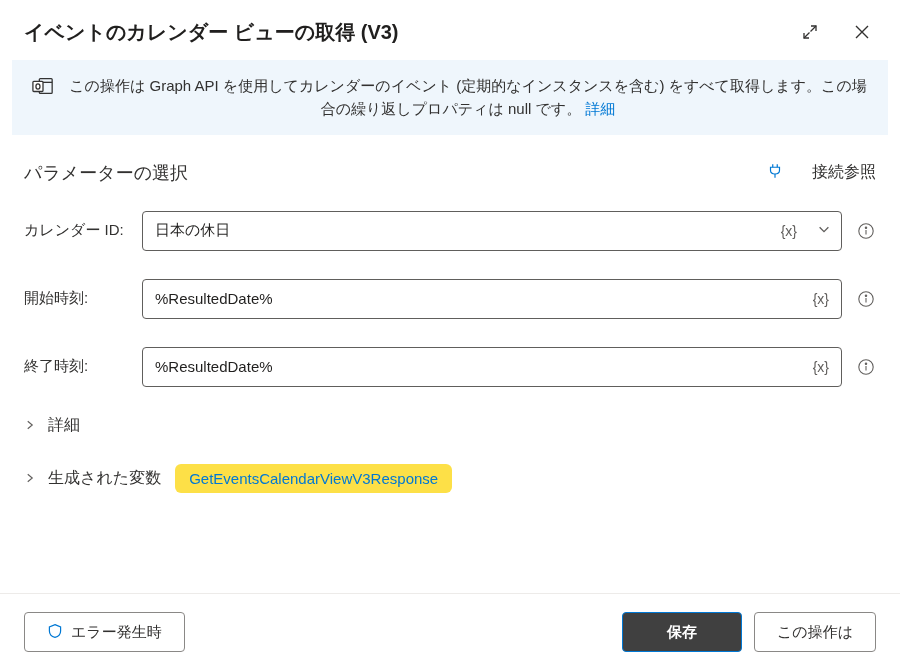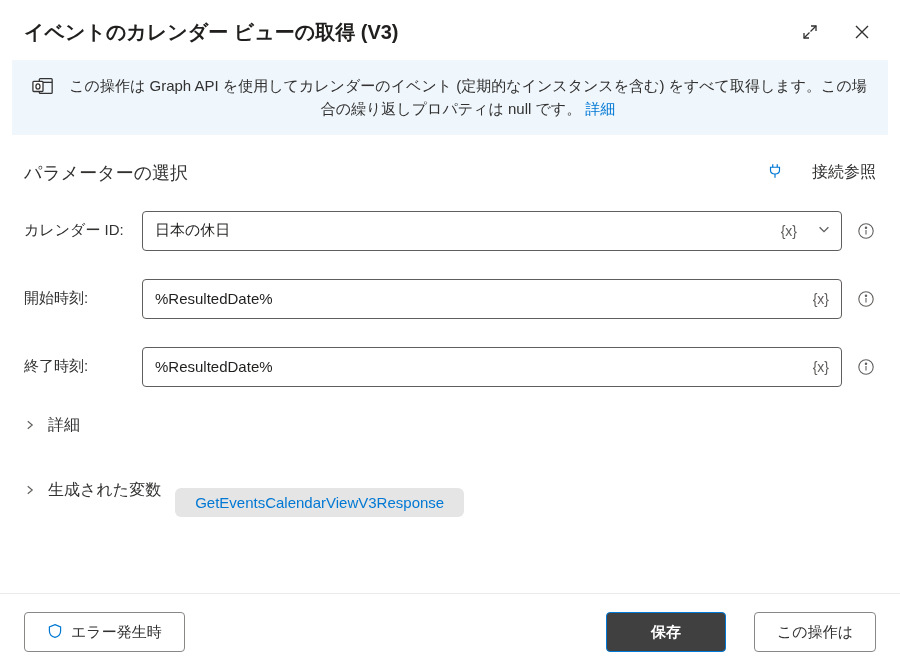--- a/index.html
+++ b/index.html
@@ -149,37 +149,36 @@
       color: #605e5c;
       width: 14px;
       display: flex;
       align-items: center;
     }
     .expand-label {
       font-size: 16px;
       color: #323130;
     }
     .var-pill {
-      background: #e5e5e5;
+      background: #fde047;
       color: #0078d4;
-      padding: 6px 20px;
+      padding: 6px 14px;
       border-radius: 6px;
       font-size: 15px;
       margin-left: 4px;
-      margin-top: 24px;
     }
     .spacer {
       flex: 1;
     }
     .footer {
       border-top: 1px solid #edebe9;
       padding: 18px 24px;
       display: flex;
       align-items: center;
-      gap: 28px;
+      gap: 12px;
     }
     .btn {
       height: 40px;
       padding: 0 22px;
       border-radius: 4px;
       font-size: 15px;
       cursor: pointer;
       display: flex;
       align-items: center;
       gap: 8px;

